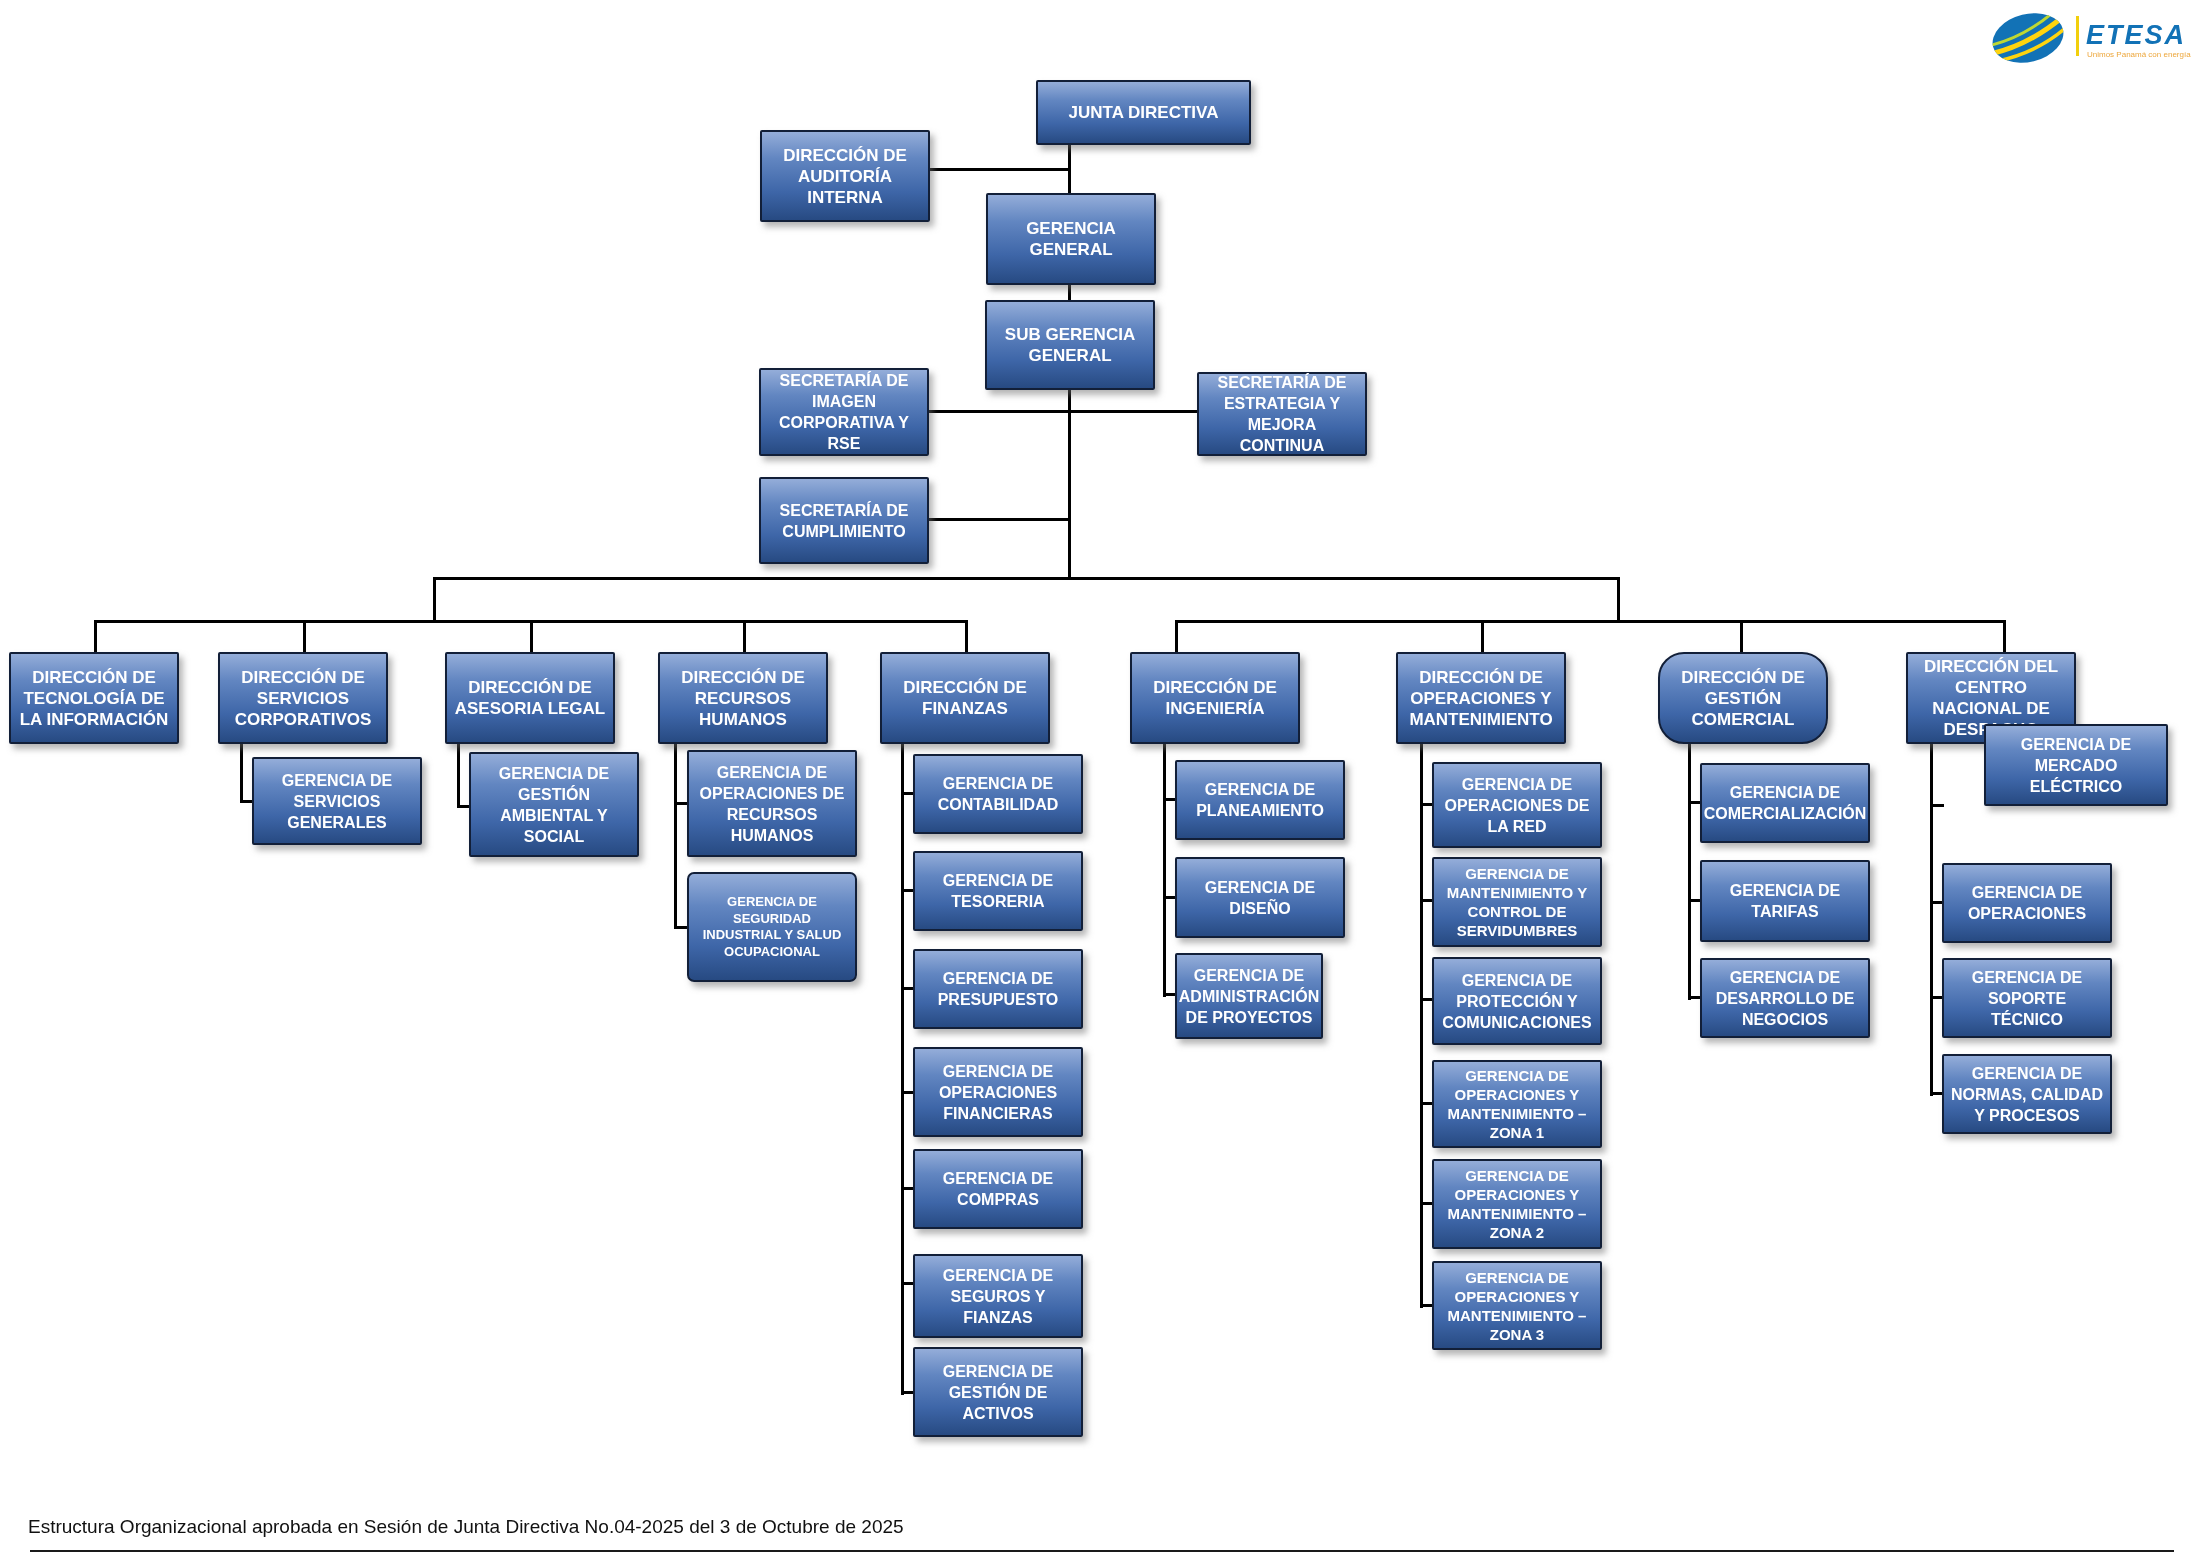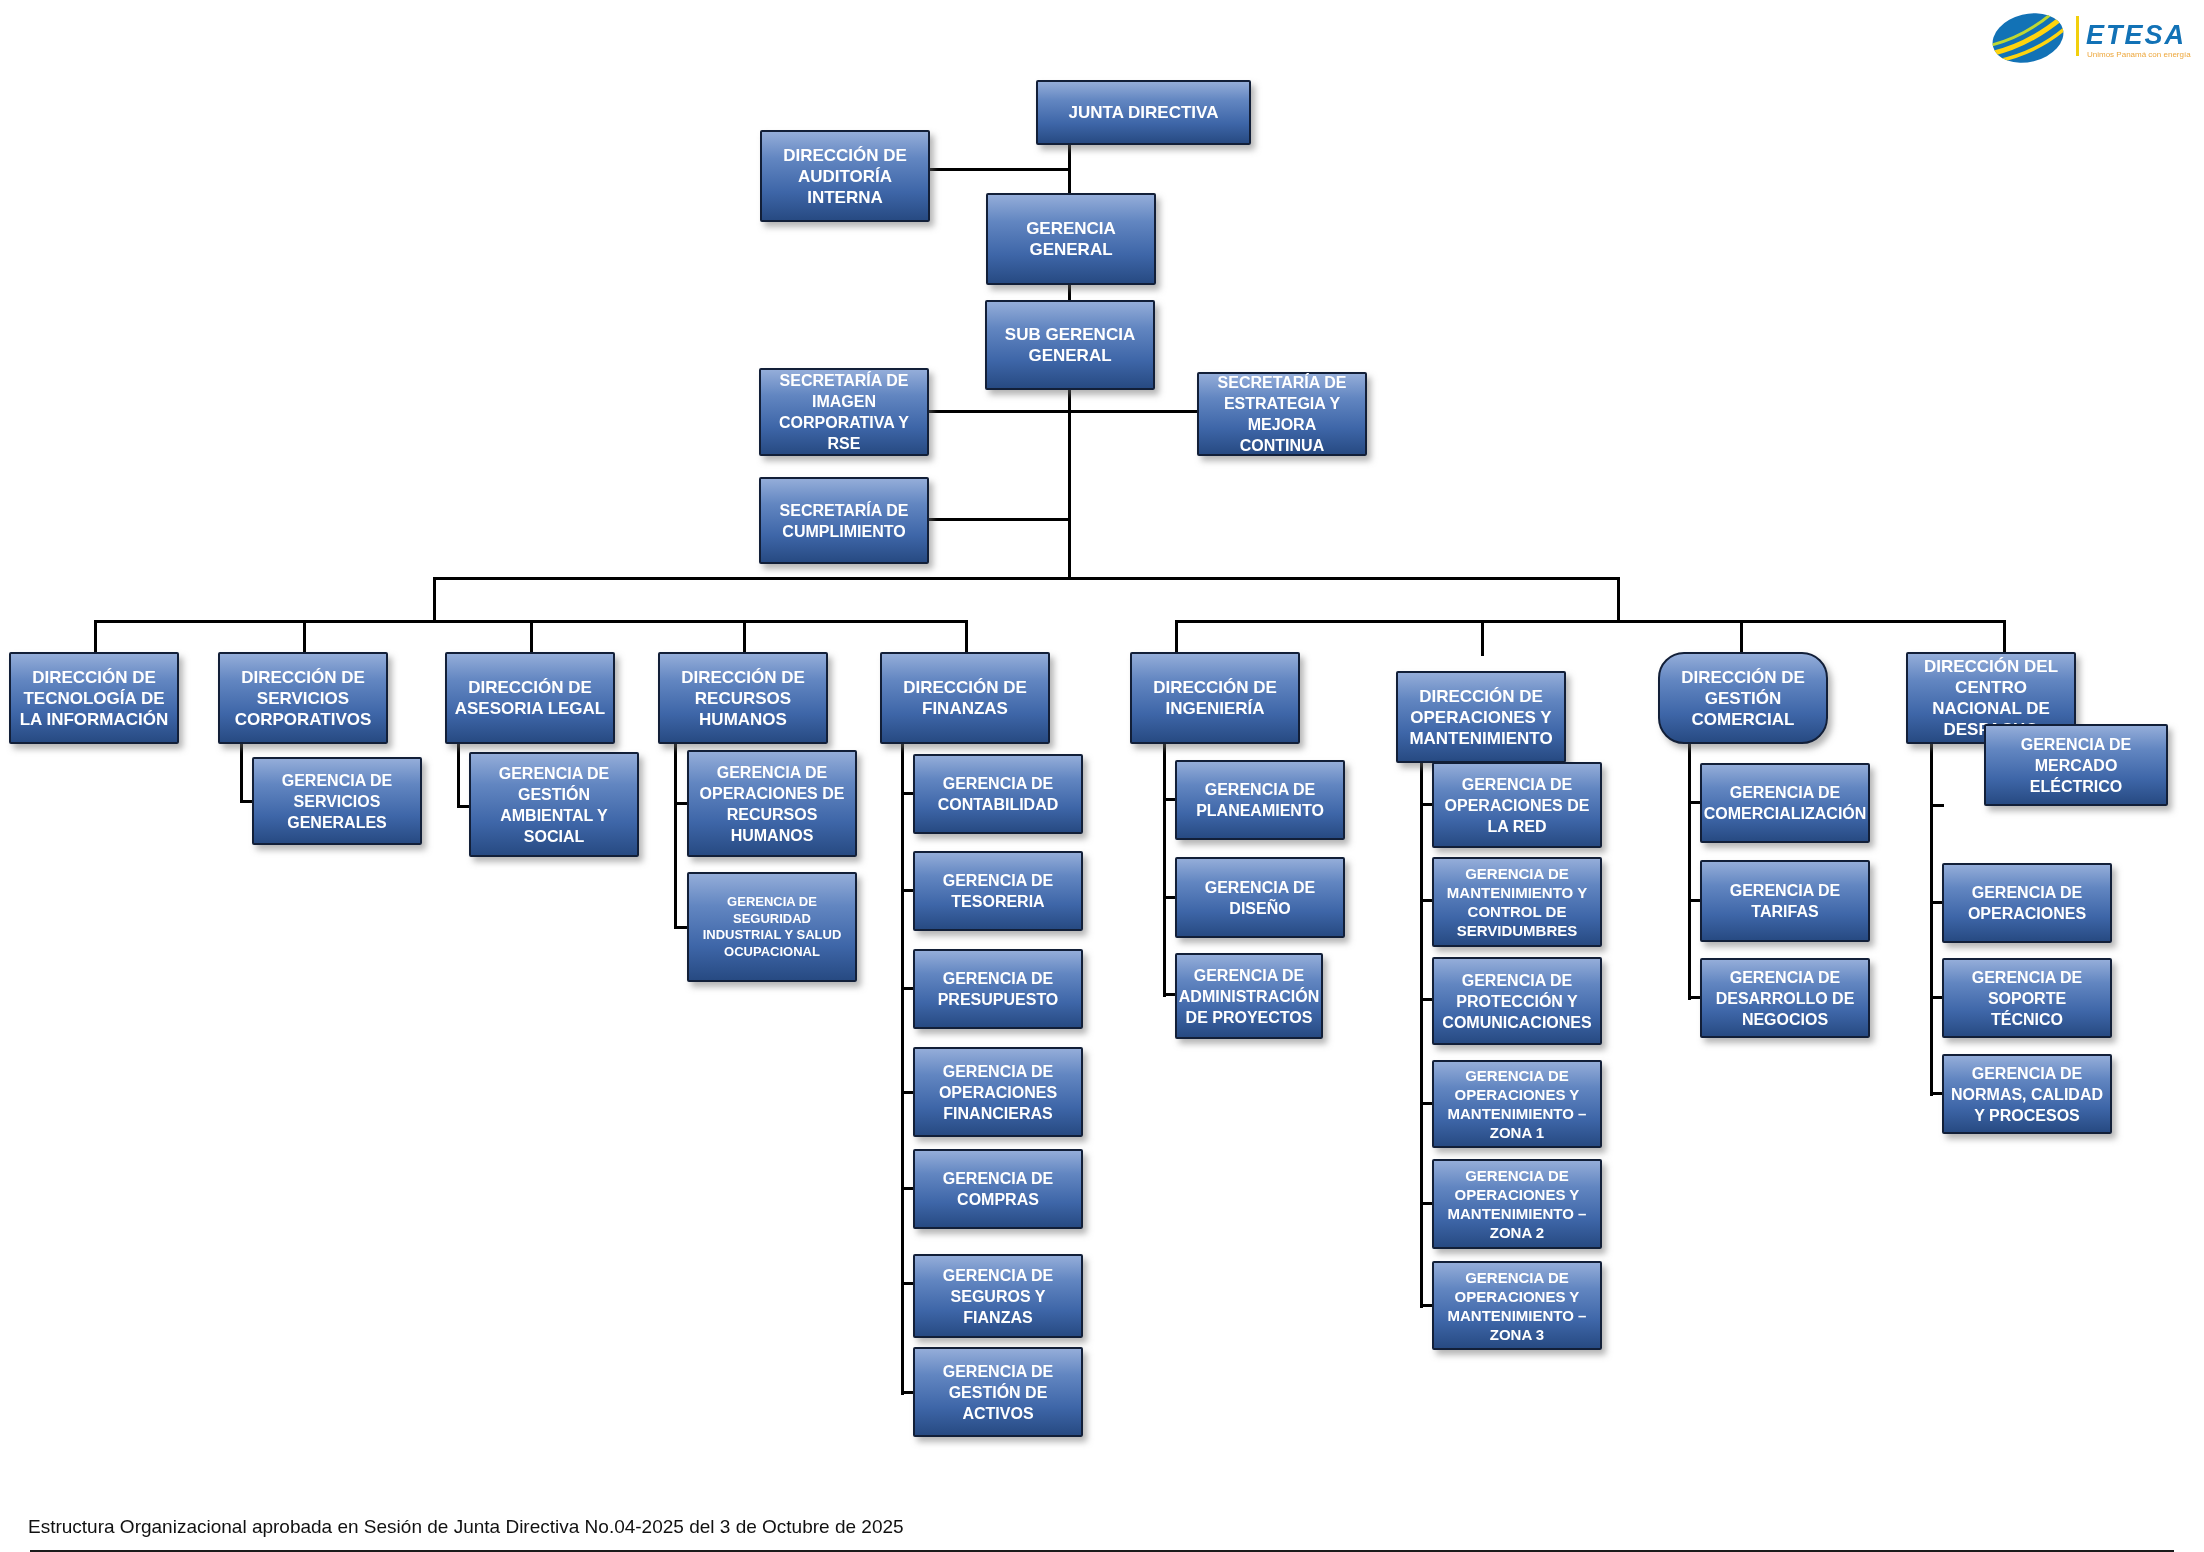--- a/index.html
+++ b/index.html
@@ -103,30 +103,30 @@
   <div class="node" style="left:759px;top:368px;width:170px;height:88px;">SECRETARÍA DE IMAGEN CORPORATIVA Y RSE</div>
   <div class="node" style="left:1197px;top:372px;width:170px;height:84px;">SECRETARÍA DE ESTRATEGIA Y MEJORA CONTINUA</div>
   <div class="node" style="left:759px;top:477px;width:170px;height:87px;">SECRETARÍA DE CUMPLIMIENTO</div>
 
   <div class="node lg" style="left:218px;top:652px;width:170px;height:92px;">DIRECCIÓN DE SERVICIOS CORPORATIVOS</div>
   <div class="node lg" style="left:9px;top:652px;width:170px;height:92px;">DIRECCIÓN DE TECNOLOGÍA DE LA INFORMACIÓN</div>
   <div class="node lg" style="left:445px;top:652px;width:170px;height:92px;">DIRECCIÓN DE ASESORIA LEGAL</div>
   <div class="node lg" style="left:658px;top:652px;width:170px;height:92px;">DIRECCIÓN DE RECURSOS HUMANOS</div>
   <div class="node lg" style="left:880px;top:652px;width:170px;height:92px;">DIRECCIÓN DE FINANZAS</div>
   <div class="node lg" style="left:1130px;top:652px;width:170px;height:92px;">DIRECCIÓN DE INGENIERÍA</div>
-  <div class="node lg" style="left:1396px;top:652px;width:170px;height:92px;margin-top:19px;">DIRECCIÓN DE OPERACIONES Y MANTENIMIENTO</div>
+  <div class="node lg" style="left:1396px;top:652px;width:170px;height:92px;">DIRECCIÓN DE OPERACIONES Y MANTENIMIENTO</div>
   <div class="node lg" style="left:1658px;top:652px;width:170px;height:92px;border-radius:26px;">DIRECCIÓN DE GESTIÓN COMERCIAL</div>
   <div class="node lg" style="left:1906px;top:652px;width:170px;height:92px;">DIRECCIÓN DEL CENTRO NACIONAL DE DESPACHO</div>
 
   <div class="node" style="left:252px;top:757px;width:170px;height:88px;">GERENCIA DE SERVICIOS GENERALES</div>
 
   <div class="node" style="left:469px;top:752px;width:170px;height:105px;">GERENCIA DE GESTIÓN AMBIENTAL Y SOCIAL</div>
 
   <div class="node" style="left:687px;top:750px;width:170px;height:107px;">GERENCIA DE OPERACIONES DE RECURSOS HUMANOS</div>
-  <div class="node sm" style="left:687px;top:872px;width:170px;height:110px;">GERENCIA DE SEGURIDAD INDUSTRIAL Y SALUD OCUPACIONAL</div>
+  <div class="node sm" style="left:687px;top:872px;width:170px;height:110px;border-radius:7px;">GERENCIA DE SEGURIDAD INDUSTRIAL Y SALUD OCUPACIONAL</div>
 
   <div class="node" style="left:913px;top:754px;width:170px;height:80px;">GERENCIA DE CONTABILIDAD</div>
   <div class="node" style="left:913px;top:851px;width:170px;height:80px;">GERENCIA DE TESORERIA</div>
   <div class="node" style="left:913px;top:949px;width:170px;height:80px;">GERENCIA DE PRESUPUESTO</div>
   <div class="node" style="left:913px;top:1047px;width:170px;height:90px;">GERENCIA DE OPERACIONES FINANCIERAS</div>
   <div class="node" style="left:913px;top:1149px;width:170px;height:80px;">GERENCIA DE COMPRAS</div>
   <div class="node" style="left:913px;top:1243px;width:170px;height:84px;margin-top:11px;">GERENCIA DE SEGUROS Y FIANZAS</div>
   <div class="node" style="left:913px;top:1347px;width:170px;height:90px;">GERENCIA DE GESTIÓN DE ACTIVOS</div>
 
   <div class="node" style="left:1175px;top:760px;width:170px;height:80px;">GERENCIA DE PLANEAMIENTO</div>

